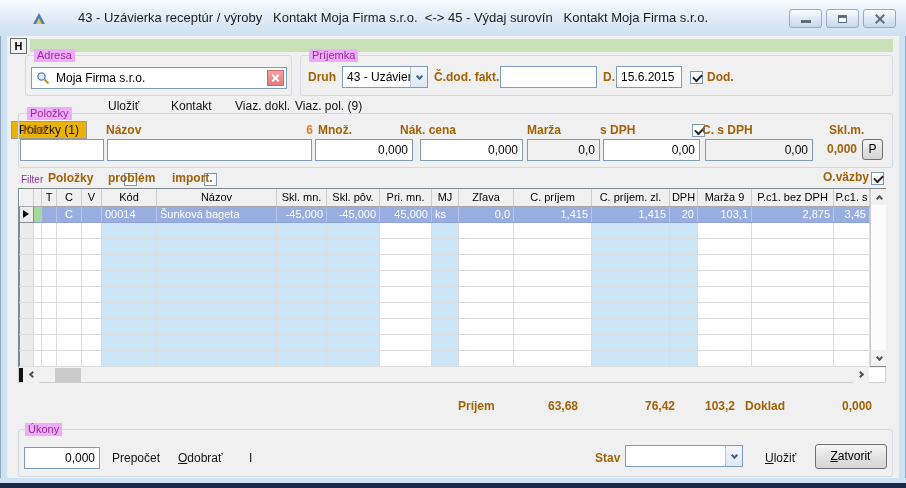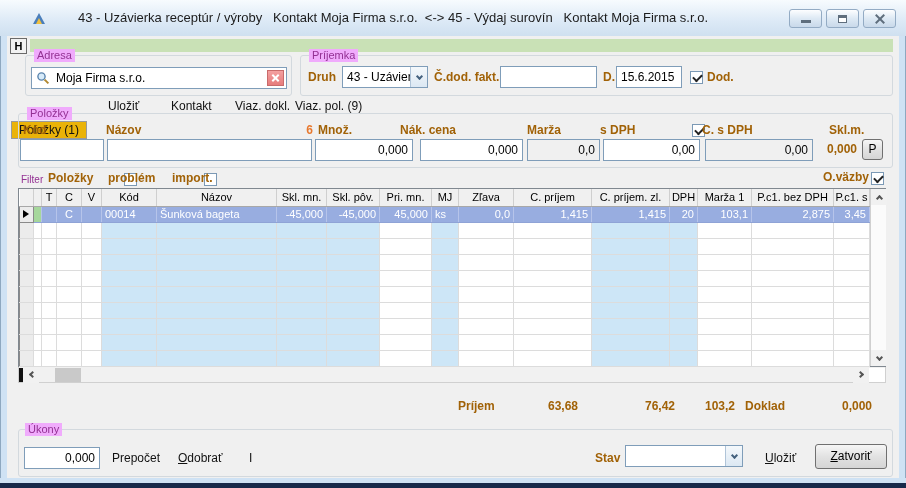--- a/index.html
+++ b/index.html
@@ -242,21 +242,21 @@
           <th>Kód</th>
           <th>Názov</th>
           <th>Skl. mn.</th>
           <th>Skl. pôv.</th>
           <th>Pri. mn.</th>
           <th>MJ</th>
           <th>Zľava</th>
           <th>C. príjem</th>
           <th>C. príjem. zl.</th>
           <th>DPH</th>
-          <th>Marža 1</th>
+          <th>Marža 9</th>
           <th>P.c1. bez DPH</th>
           <th>P.c1. s</th>
         </tr>
       </thead>
       <tbody id="grid-body">
         <tr class="sel">
           <td class="gut"><i class="marker"></i></td>
           <td class="status"></td>
           <td></td>
           <td class="ctr">C</td>

